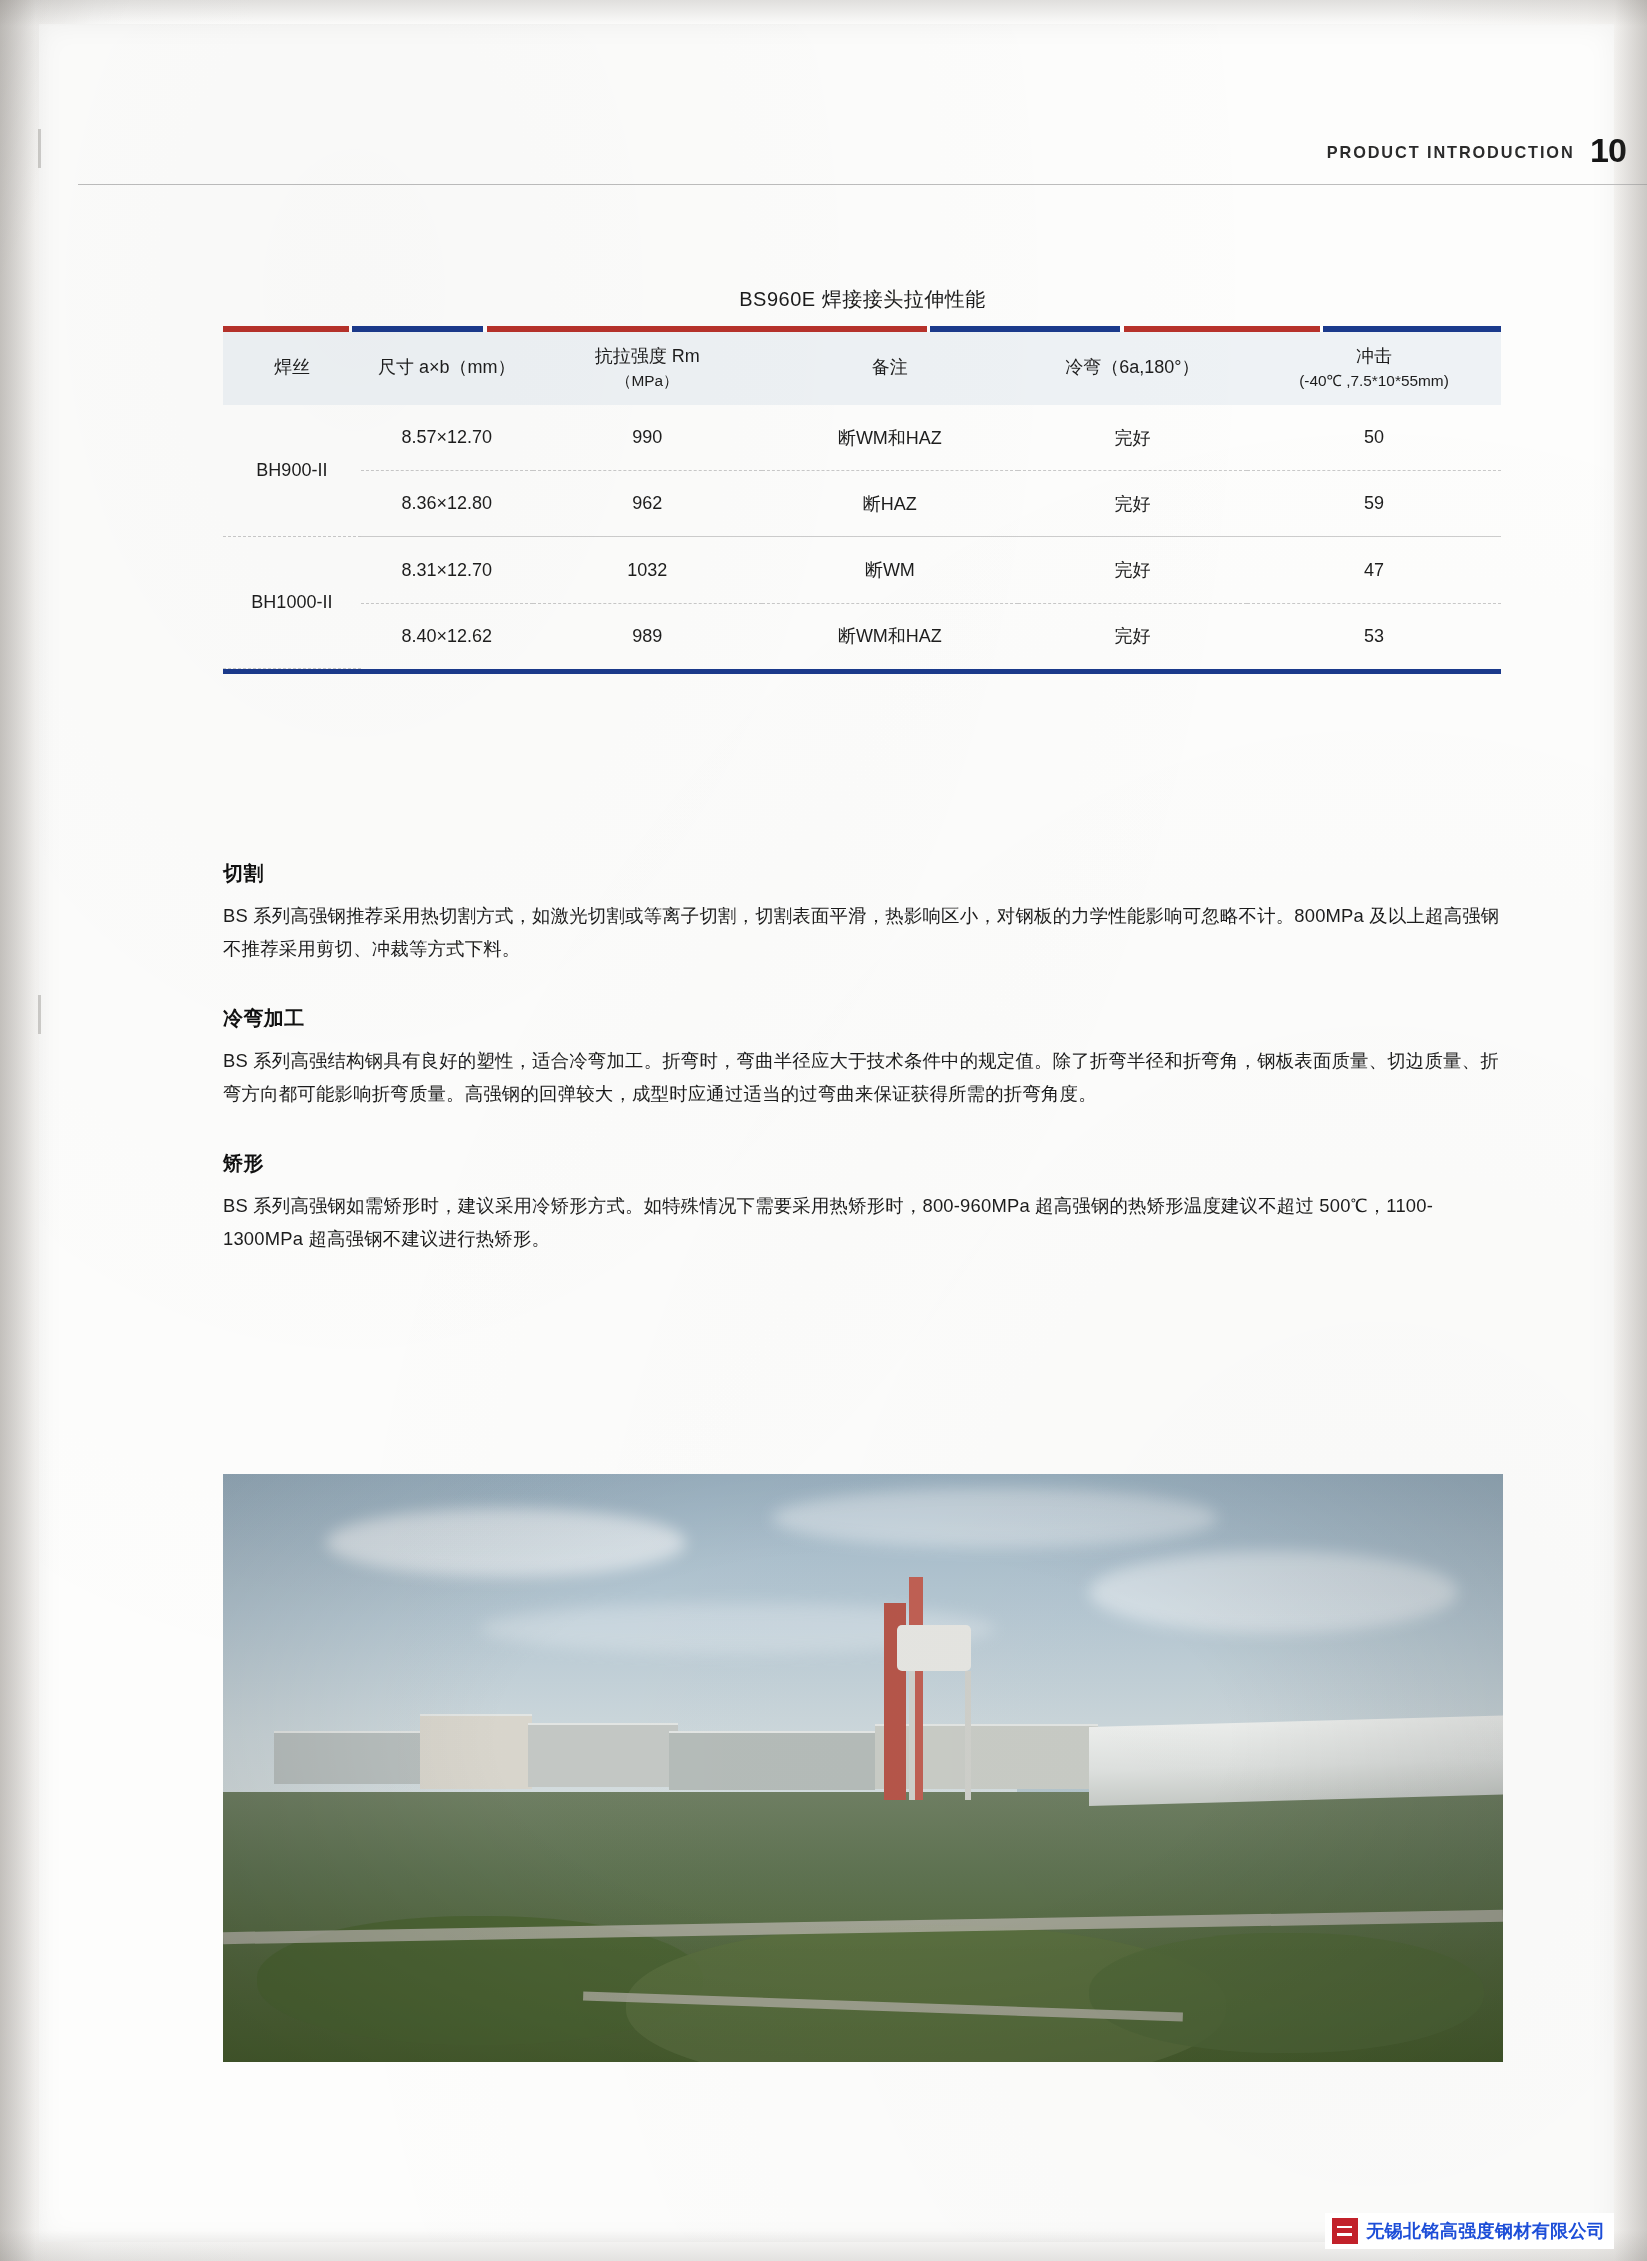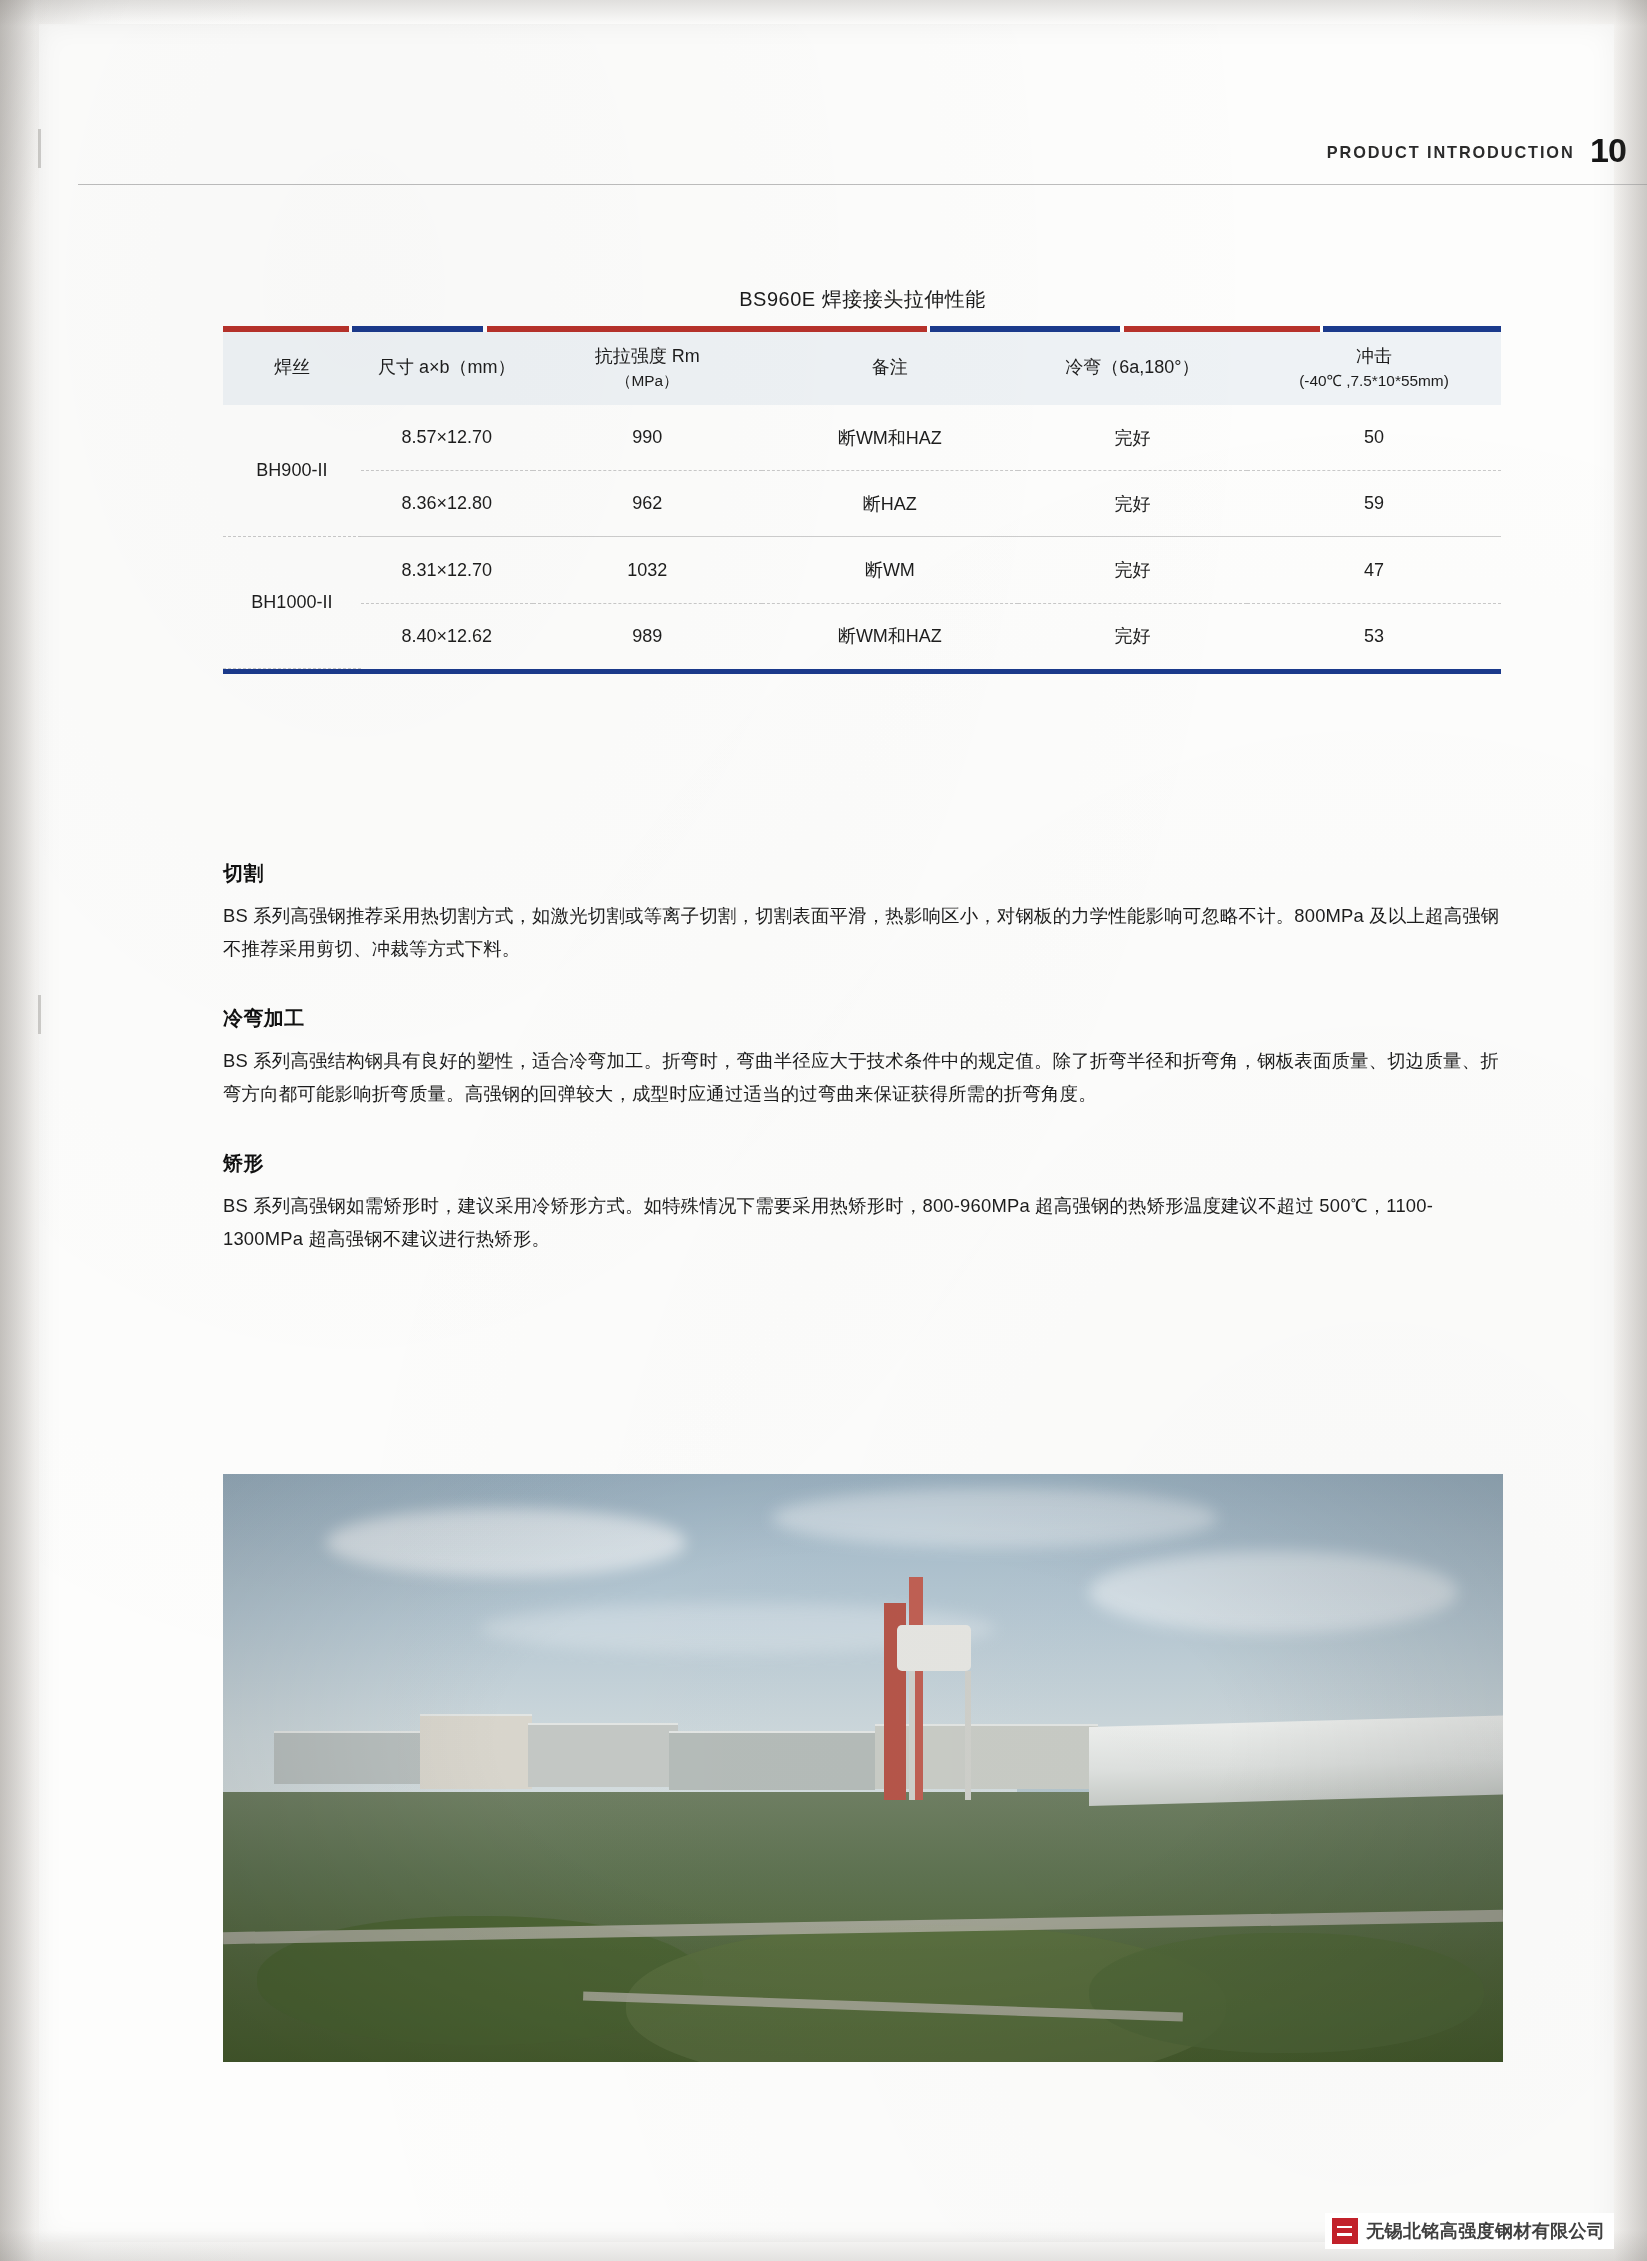--- a/index.html
+++ b/index.html
@@ -307,21 +307,21 @@
     left: 5.1px;
     width: 15.4px;
     height: 2.6px;
     background: #fff;
   }
   .logo-mark::before { top: 7.7px; }
   .logo-mark::after  { top: 15.4px; }
   .logo-text {
     font-size: 18px;
     font-weight: 700;
-    color: #404040;
+    color: #1d4ed8;
     letter-spacing: 0.4px;
   }
   .staple {
     position: absolute;
     left: 38px;
     width: 2.6px;
     height: 39px;
     background: rgba(150,148,144,0.45);
   }
 </style>

